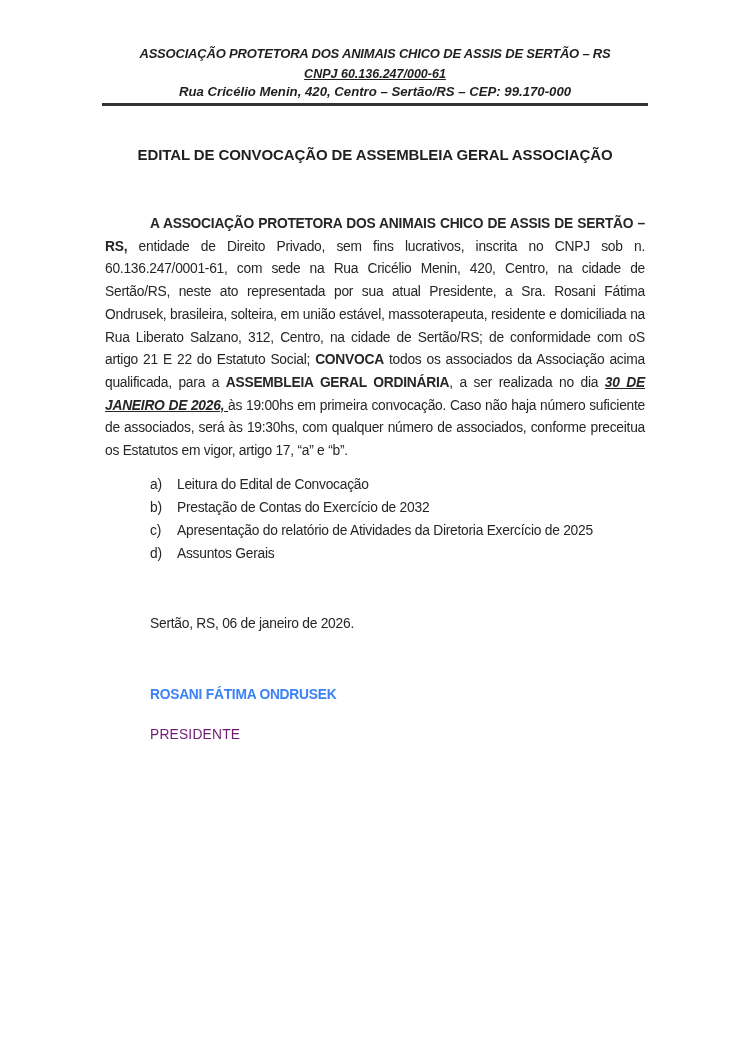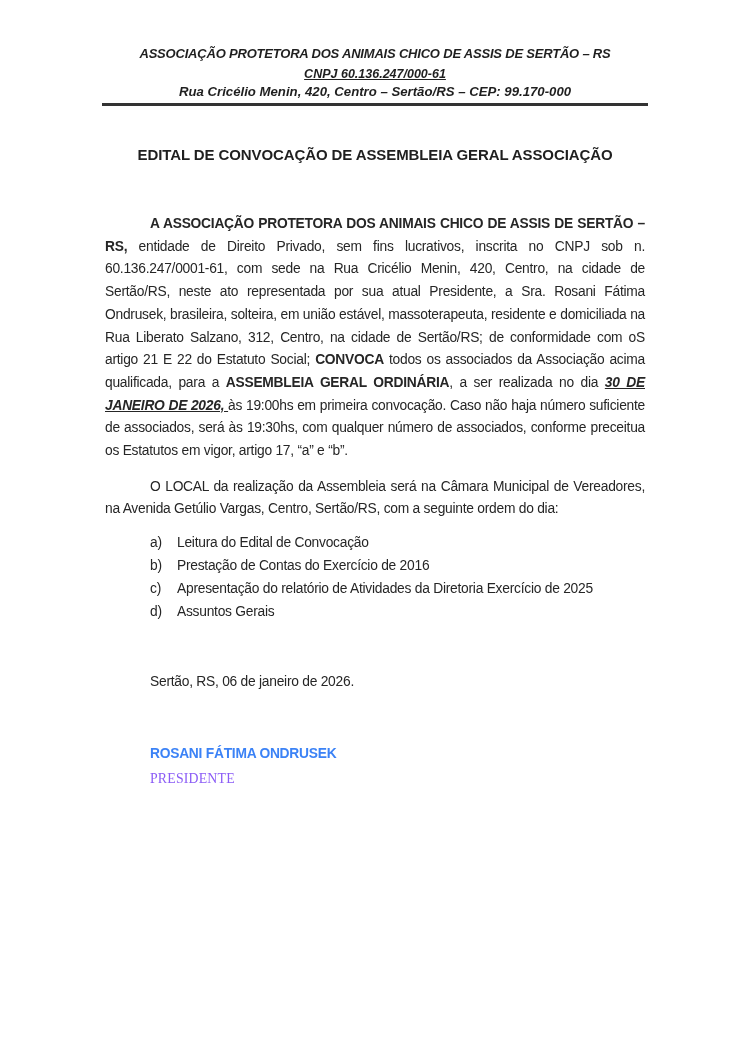--- a/index.html
+++ b/index.html
@@ -93,55 +93,53 @@
     margin-top: 48px;
     padding-left: 45px;
   }
   .sig-name {
     margin-top: 49px;
     padding-left: 45px;
     font-weight: bold;
     color: #3b82f6;
   }
   .sig-role {
-    margin-top: 2px;
+    margin-top: 17px;
     padding-left: 45px;
-    color: #8b5cf6;
+    color: #701a75;
     letter-spacing: 0.2px;
-    font-family: Liberation Serif, serif;
   }
 </style>
 </head>
 <body>
 
 <div class="page">
 
   <header class="letterhead">
     <div class="org-name">ASSOCIAÇÃO PROTETORA DOS ANIMAIS CHICO DE ASSIS DE SERTÃO – RS</div>
     <div class="org-cnpj">CNPJ 60.136.247/000-61</div>
     <div class="org-address">Rua Cricélio Menin, 420, Centro – Sertão/RS – CEP: 99.170-000</div>
     <hr class="header-rule">
   </header>
 
   <h1 class="doc-title">EDITAL DE CONVOCAÇÃO DE ASSEMBLEIA GERAL ASSOCIAÇÃO</h1>
 
   <main class="content">
 
     <p class="justified para-1"><span class="bold-run">A ASSOCIAÇÃO PROTETORA DOS ANIMAIS CHICO DE ASSIS DE SERTÃO – RS,</span><span> entidade de Direito Privado, sem fins lucrativos, inscrita no CNPJ sob n. 60.136.247/0001-61, com sede na Rua Cricélio Menin, 420, Centro, na cidade de Sertão/RS, neste ato representada por sua atual Presidente, a Sra. Rosani Fátima Ondrusek, brasileira, solteira, em união estável, massoterapeuta, residente e domiciliada na Rua Liberato Salzano, 312, Centro, na cidade de Sertão/RS; de conformidade com oS artigo 21 E 22 do Estatuto Social; </span><span class="bold-run">CONVOCA</span><span> todos os associados da Associação acima qualificada, para a </span><span class="bold-run">ASSEMBLEIA GERAL ORDINÁRIA</span><span>, a ser realizada no dia </span><span class="date-emphasis">30 DE JANEIRO DE 2026, </span><span>às 19:00hs em primeira convocação. Caso não haja número suficiente de associados, será às 19:30hs, com qualquer número de associados, conforme preceitua os Estatutos em vigor, artigo 17, “a” e “b”.</span></p>
 
-    <p class="justified para-2">O LOCAL da realização da Assembleia será na Câmara Municipal de Vereadores, na Avenida Getúlio Vargas, Centro, Sertão/RS, com a seguinte ordem do dia:</p>
 
     <ol class="agenda">
       <li class="agenda-row">
         <span class="agenda-marker">a)</span>
         <span class="agenda-text">Leitura do Edital de Convocação</span>
       </li>
       <li class="agenda-row">
         <span class="agenda-marker">b)</span>
-        <span class="agenda-text">Prestação de Contas do Exercício de 2016</span>
+        <span class="agenda-text">Prestação de Contas do Exercício de 2032</span>
       </li>
       <li class="agenda-row">
         <span class="agenda-marker">c)</span>
         <span class="agenda-text">Apresentação do relatório de Atividades da Diretoria Exercício de 2025</span>
       </li>
       <li class="agenda-row">
         <span class="agenda-marker">d)</span>
         <span class="agenda-text">Assuntos Gerais</span>
       </li>
     </ol>

